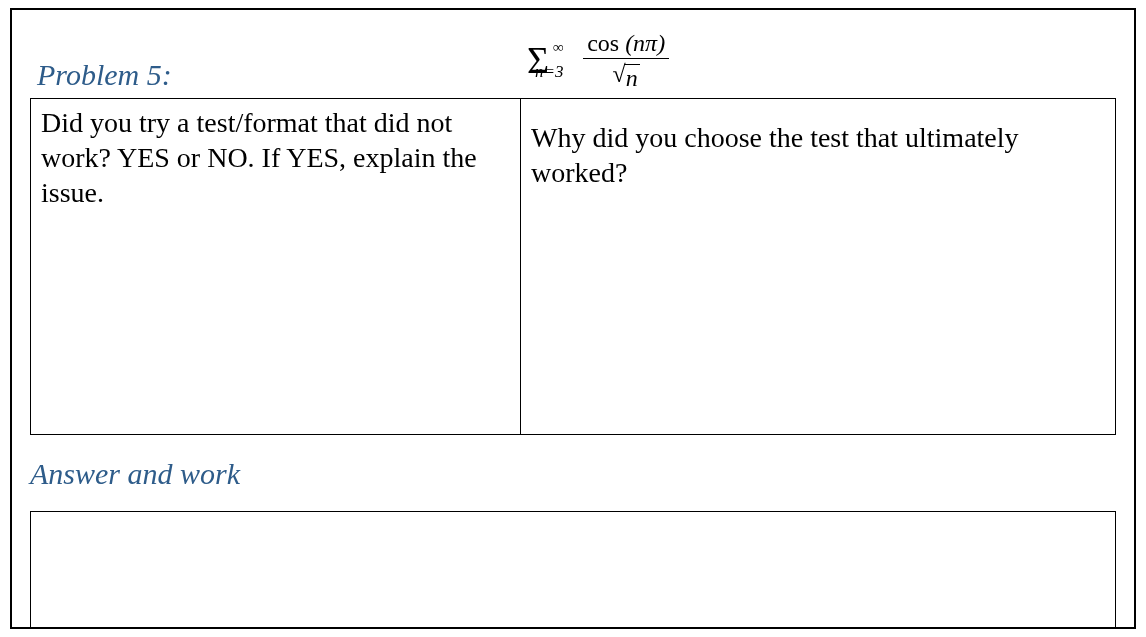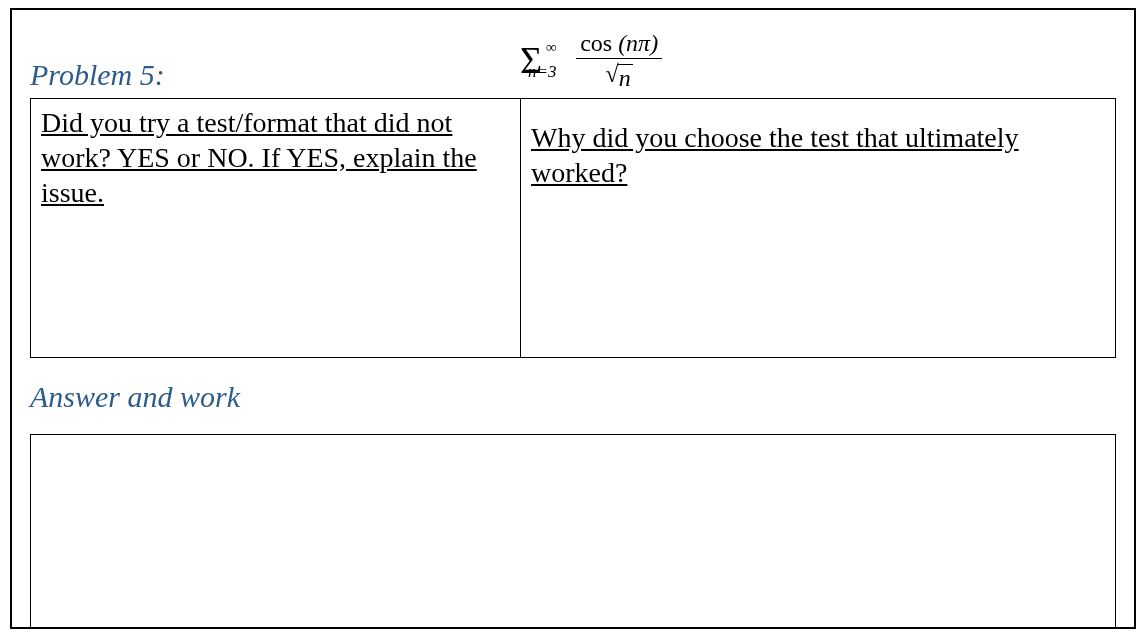--- a/index.html
+++ b/index.html
@@ -23,20 +23,21 @@
     .header-row {
       display: flex;
       align-items: flex-end;
       margin-bottom: 6px;
     }
     .problem-label {
       font-style: italic;
       color: #2e5c8a;
       font-size: 30px;
       flex: 0 0 490px;
+      margin-left: 7px;
     }
     .formula {
       font-family: "Cambria Math", "Times New Roman", serif;
       font-style: italic;
       font-size: 30px;
       display: flex;
       align-items: center;
       color: #000;
     }
     .sigma-block {
@@ -86,22 +87,21 @@
     }
     .sqrt-arg {
       border-top: 1.5px solid #000;
       padding: 0 2px;
       margin-left: -2px;
       margin-top: 3px;
     }
     .two-col-box {
       display: flex;
       border: 1.5px solid #000;
-      height: 260px;
-      text-decoration: underline;
+      height: 337px;
     }
     .col {
       padding: 6px 10px;
       font-size: 28px;
       line-height: 1.25;
     }
     .col-left {
       flex: 0 0 490px;
       border-right: 1.5px solid #000;
     }

